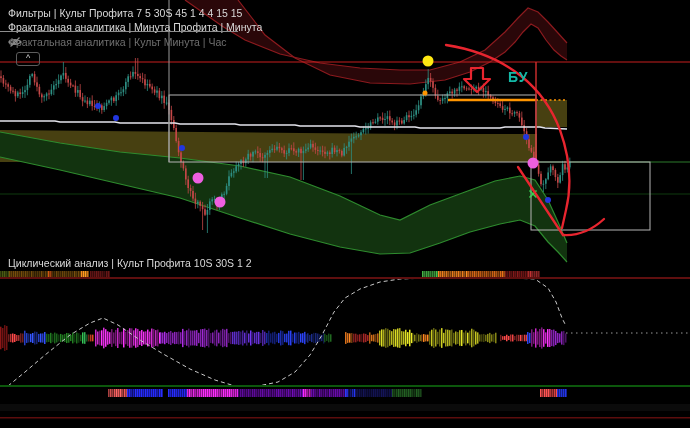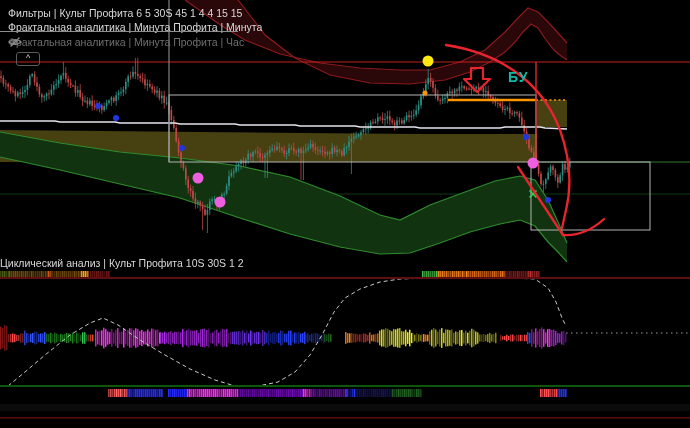--- a/index.html
+++ b/index.html
@@ -9,21 +9,21 @@
   .legend{position:absolute;left:0;top:0;width:260px;}
   .legend-row{position:absolute;left:8px;color:#d9d9d9;font-size:10.5px;white-space:nowrap;}
   .row1{top:7px;}
   .row2{top:21px;}
   .row2u{position:absolute;left:0;top:31px;width:238px;height:1px;background:#8d8d8d;}
   .row3{top:36px;color:#6f6f6f;}
   .row3 .eye{display:inline-block;vertical-align:-2px;margin-left:4px;}
   .collapse-btn{position:absolute;left:16px;top:52px;width:22px;height:12px;border:1px solid #5d5d5d;
       border-radius:3px;color:#cfcfcf;font-size:9px;line-height:11px;text-align:center;cursor:pointer;}
   .bu{position:absolute;left:508px;top:69px;color:#14b8a6;font-size:14px;font-weight:600;letter-spacing:1px;}
-  .ptitle{position:absolute;left:0;color:#d9d9d9;font-size:10.5px;white-space:nowrap;}
+  .ptitle{position:absolute;left:8px;color:#d9d9d9;font-size:10.5px;white-space:nowrap;}
   .t1{top:257px;}
   .t2{top:410px;}
 </style>
 </head>
 <body>
 
 <div class="screen">
 
   <svg id="chart-svg" width="690" height="428" viewBox="0 0 690 428">
       <rect x="0" y="0" width="690" height="428" fill="#000000"></rect>
@@ -1113,25 +1113,25 @@
       <polygon points="471,68 483,68 483,79 490,79 477,92 464,79 471,79" fill="none" stroke="#e8252f" stroke-width="2.2" stroke-linejoin="round"></polygon>
     </g>
     <g fill="none" stroke="#e8252f" stroke-width="2.3" stroke-linecap="round">
       <path d="M446,45 C510,55 545,90 560,130 C570,158 572,185 566,210 L562,228"></path>
       <path d="M518,167 L563,235"></path>
       <path d="M604,219 C592,230 578,236 563,235"></path>
     </g>
   </svg>
 
   <div class="legend">
-    <div class="legend-row row1">Фильтры | Культ Профита 6 5 30S 45 1 4 4 15 15</div>
+    <div class="legend-row row1">Фильтры | Культ Профита 7 5 30S 45 1 4 4 15 15</div>
     <div class="legend-row row2">Фрактальная аналитика | Минута Профита | Минута</div>
     <div class="row2u"></div>
     <div class="legend-row row3">
-      <span>Фрактальная аналитика | Минута Профита | Час</span>
+      <span>Фрактальная аналитика | Культ Минута | Час</span>
       <span class="eye">
         <svg width="14" height="12" viewBox="0 0 14 12">
           <path d="M1,6 Q7,1 13,6 Q7,11 1,6 Z" fill="none" stroke="#8a8a8a" stroke-width="1.1"></path>
           <circle cx="7" cy="6" r="1.8" fill="none" stroke="#8a8a8a" stroke-width="1"></circle>
           <line x1="2.5" y1="10.5" x2="11.5" y2="1.5" stroke="#8a8a8a" stroke-width="1.2"></line>
         </svg>
       </span>
     </div>
     <div class="collapse-btn">^</div>
   </div>

